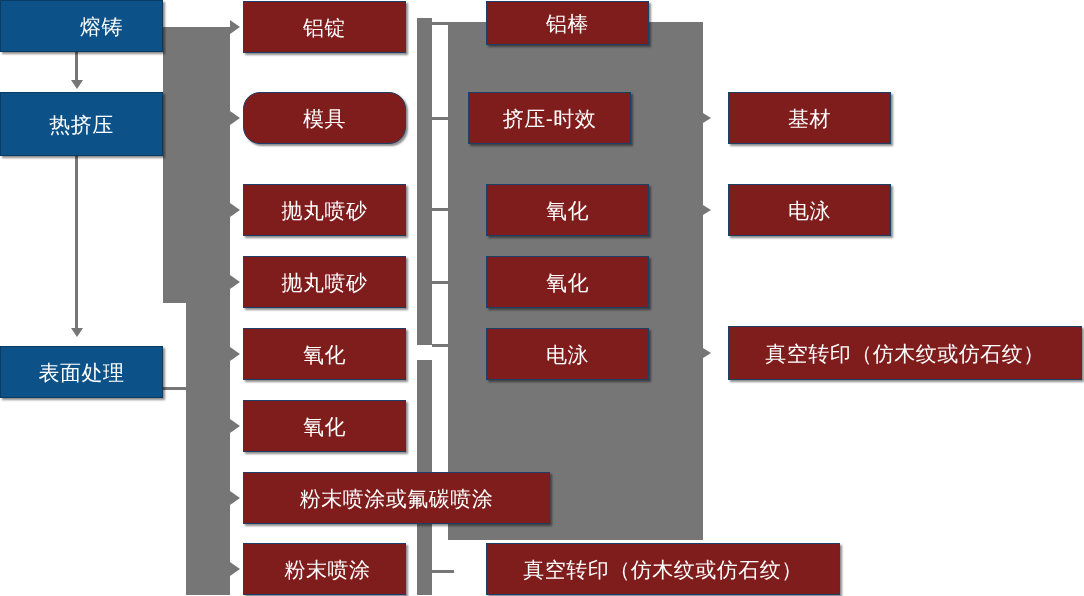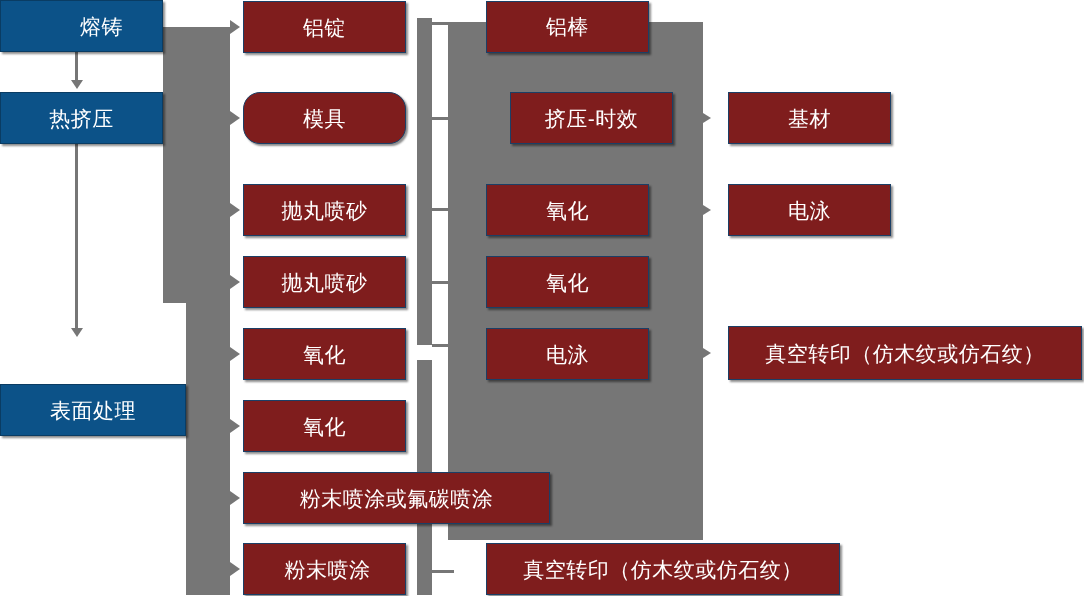--- a/index.html
+++ b/index.html
@@ -109,24 +109,24 @@
   <div class="band" style="left:448px; top:22px; width:255px; height:518px;"></div>
 
   <div class="small-arrow" style="left:703px; top:113px;"></div>
   <div class="small-arrow" style="left:703px; top:205px;"></div>
   <div class="small-arrow" style="left:703px; top:348px;"></div>
 
   <div id="nodes-layer">
       <div class="node stage" style="left: 0px; top: 0px; width: 163px; height: 52px; padding-left: 40px;">
         <span>熔铸</span>
       </div>
-      <div class="node stage" style="left: 0px; top: 92px; width: 163px; height: 52px;">
+      <div class="node stage" style="left: 0px; top: 92px; width: 163px; height: 64px;">
         <span>热挤压</span>
       </div>
-      <div class="node stage" style="left: 0px; top: 384px; width: 186px; height: 52px;">
+      <div class="node stage" style="left: 0px; top: 346px; width: 163px; height: 52px;">
         <span>表面处理</span>
       </div>
       <div class="node step" style="left: 243px; top: 1px; width: 163px; height: 52px;">
         <span>铝锭</span>
       </div>
       <div class="node step" style="left: 243px; top: 92px; width: 163px; height: 52px; border-radius: 17px;">
         <span>模具</span>
       </div>
       <div class="node step" style="left: 243px; top: 184px; width: 163px; height: 52px;">
         <span>抛丸喷砂</span>
@@ -139,24 +139,24 @@
       </div>
       <div class="node step" style="left: 243px; top: 400px; width: 163px; height: 52px;">
         <span>氧化</span>
       </div>
       <div class="node step wide" style="left: 243px; top: 472px; width: 307px; height: 52px;">
         <span>粉末喷涂或氟碳喷涂</span>
       </div>
       <div class="node step" style="left: 243px; top: 543px; width: 163px; height: 52px; padding-left: 6px;">
         <span>粉末喷涂</span>
       </div>
-      <div class="node step" style="left: 486px; top: 1px; width: 163px; height: 52px; font-family: Liberation Serif, serif;">
+      <div class="node step" style="left: 486px; top: 1px; width: 163px; height: 44px;">
         <span>铝棒</span>
       </div>
-      <div class="node step" style="left: 510px; top: 92px; width: 163px; height: 52px;">
+      <div class="node step" style="left: 468px; top: 92px; width: 163px; height: 52px;">
         <span>挤压-时效</span>
       </div>
       <div class="node step" style="left: 486px; top: 184px; width: 163px; height: 52px;">
         <span>氧化</span>
       </div>
       <div class="node step" style="left: 486px; top: 256px; width: 163px; height: 52px;">
         <span>氧化</span>
       </div>
       <div class="node step" style="left: 486px; top: 328px; width: 163px; height: 52px;">
         <span>电泳</span>

